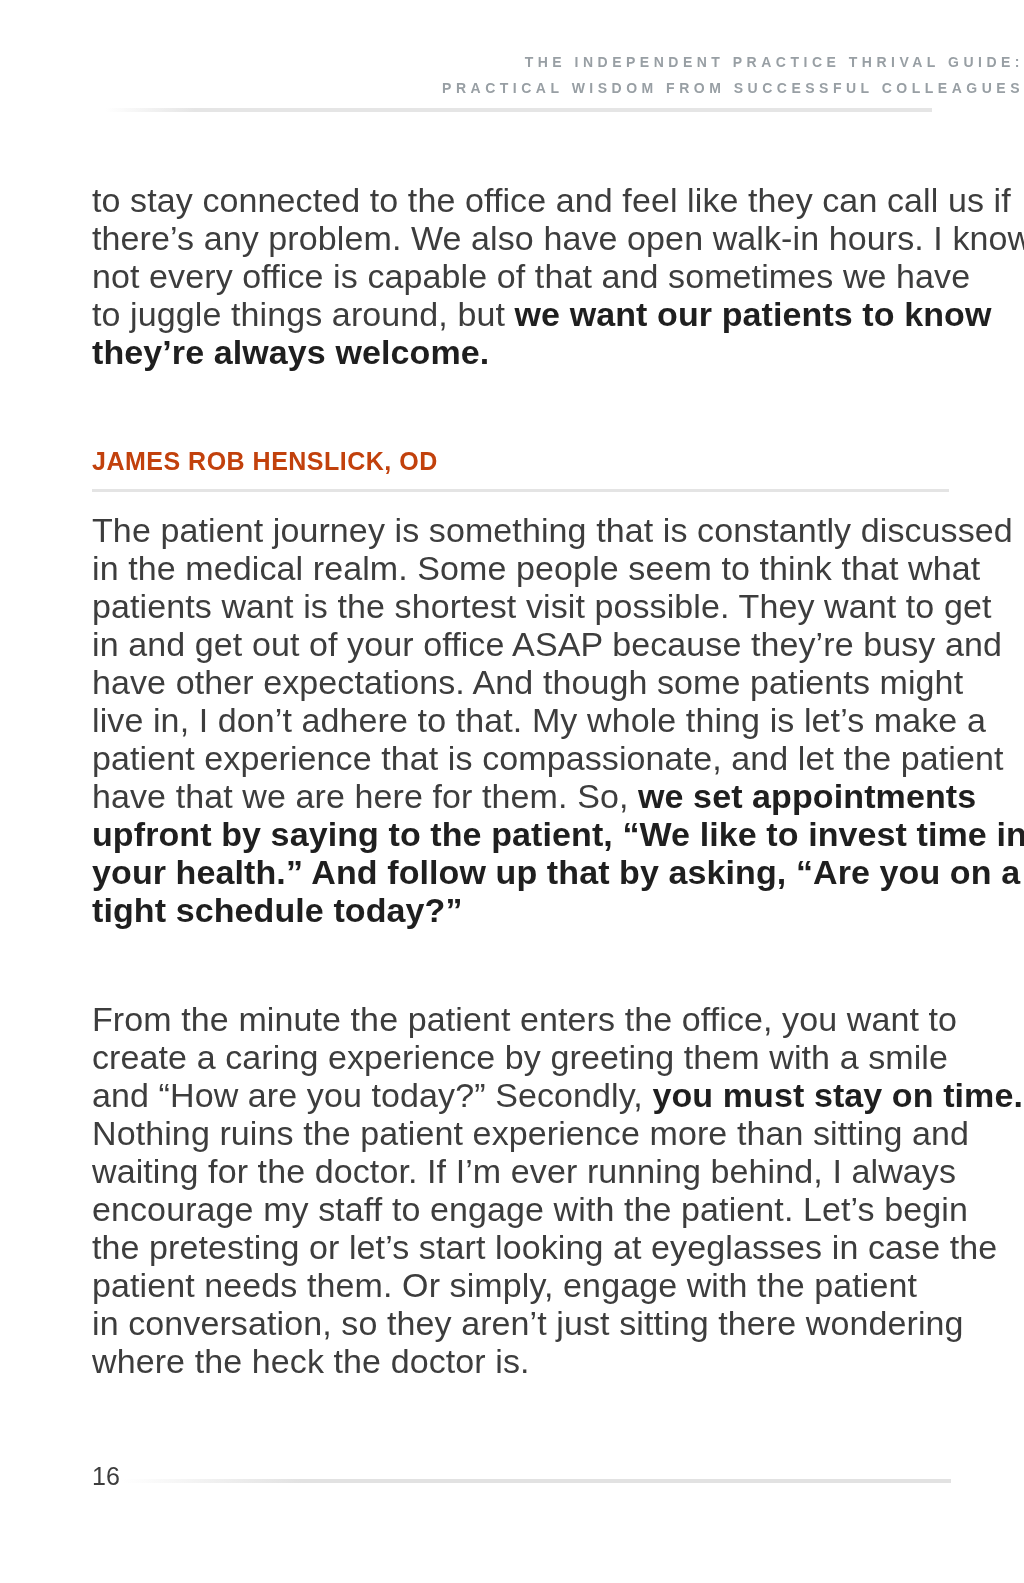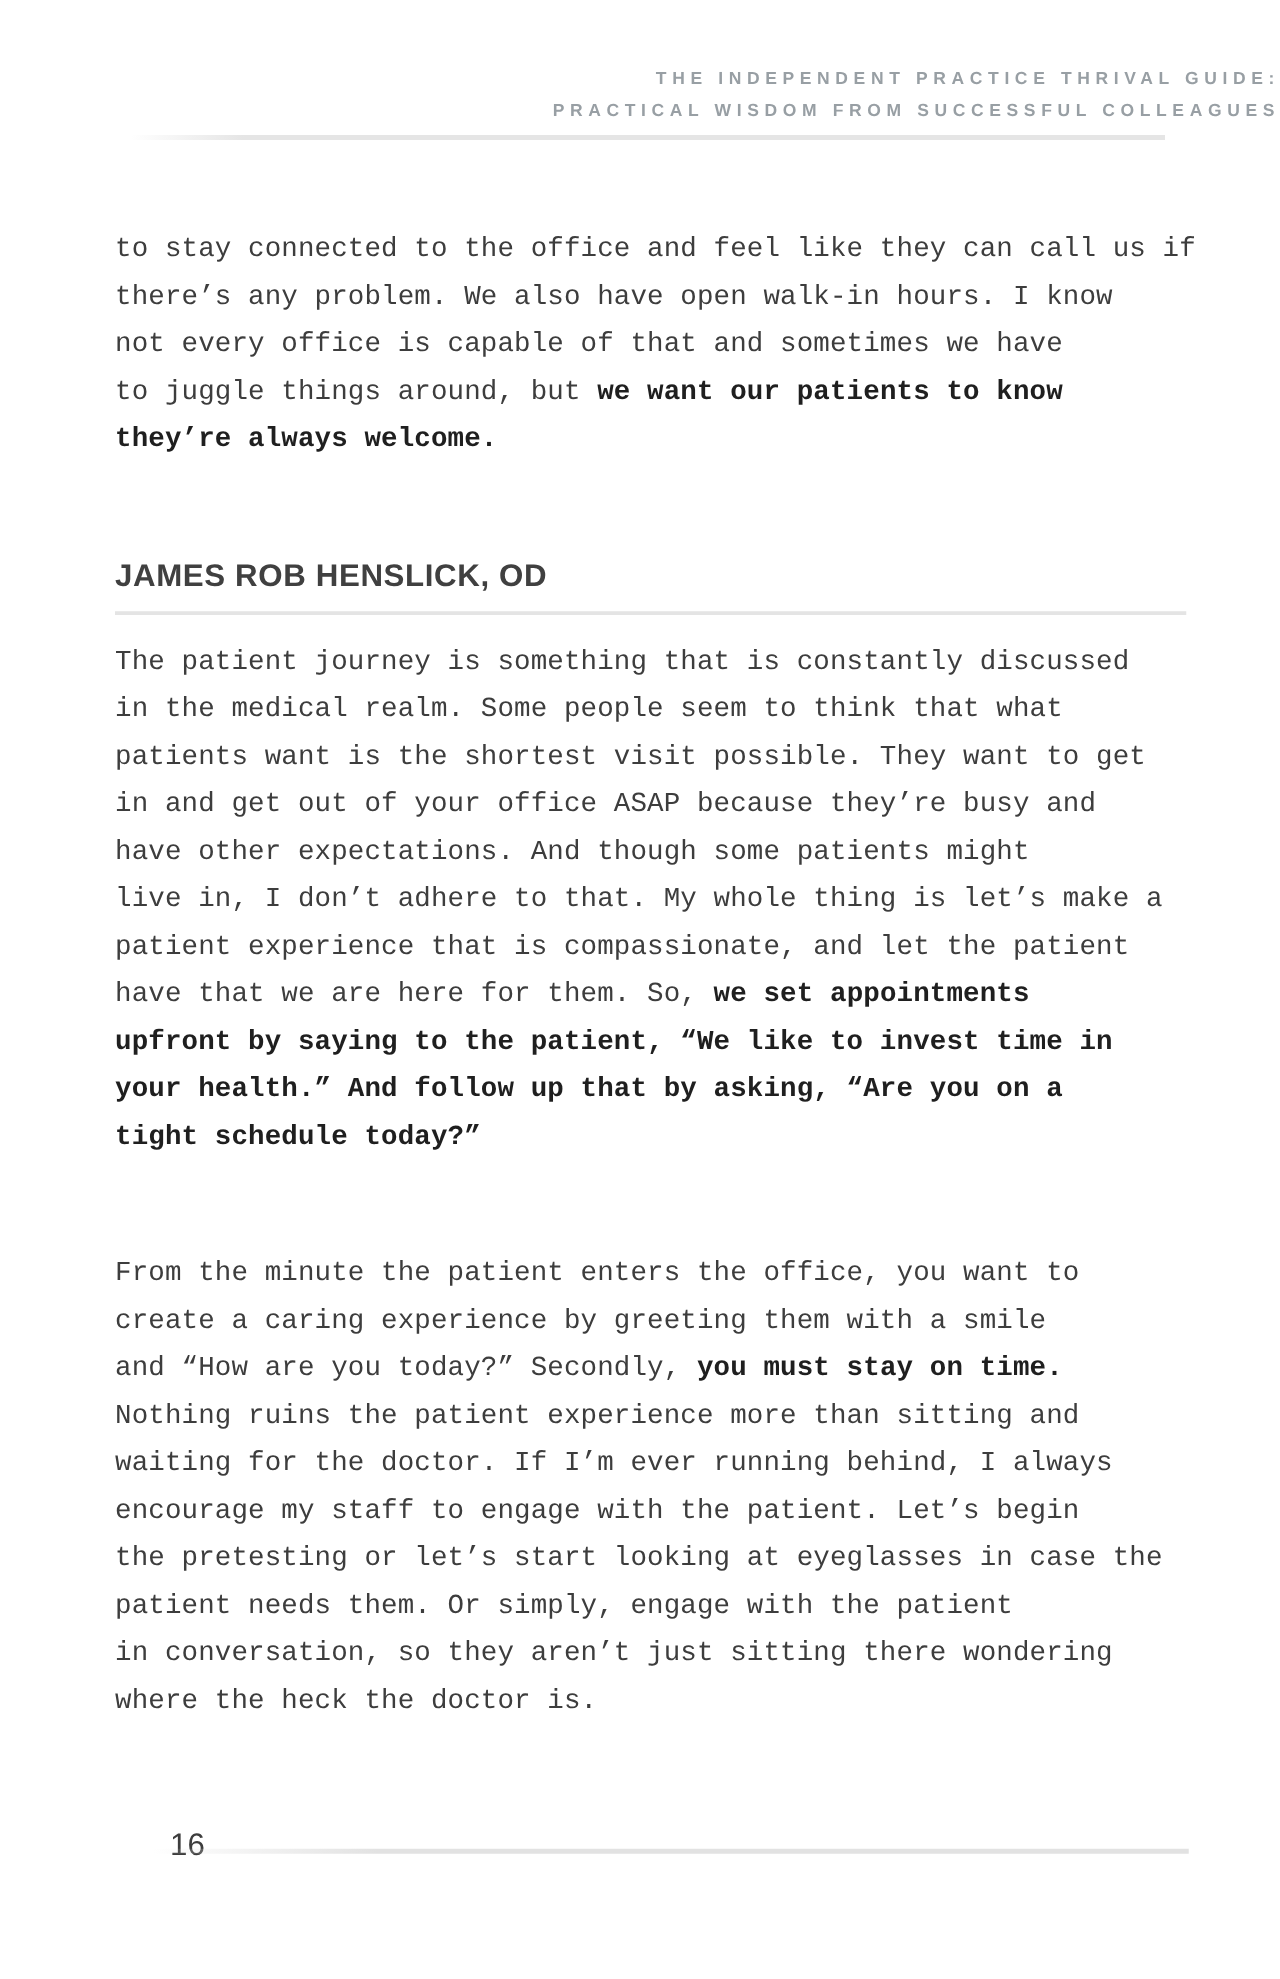--- a/index.html
+++ b/index.html
@@ -29,59 +29,57 @@
       left: 105px;
       width: 827px;
       height: 4px;
       background: linear-gradient(to right, rgba(229,229,229,0), #e5e5e5 90px, #e5e5e5);
     }
     .para {
       position: absolute;
       left: 92px;
       width: 900px;
       color: #3d3d3d;
-      font-size: 22px;
+      font-size: 34px;
       line-height: 38px;
       letter-spacing: 0.1px;
       white-space: nowrap;
-      font-family: Liberation Mono, monospace;
     }
     .para .bold {
       font-weight: 700;
       color: #1f1f1f;
     }
     .para-1 { top: 181px; }
     .section-heading {
       position: absolute;
       top: 447px;
       left: 92px;
       margin: 0;
       font-size: 25px;
       font-weight: 700;
-      color: #404040;
+      color: #c2410c;
       letter-spacing: 0.5px;
       white-space: nowrap;
     }
     .divider-section {
       position: absolute;
       top: 489px;
       left: 92px;
       width: 857px;
       height: 3px;
       background: #e4e4e4;
     }
     .para-2 { top: 511px; }
     .para-3 { top: 1000px; }
     .page-number {
       position: absolute;
       top: 1462px;
       left: 92px;
       font-size: 25px;
       color: #3d3d3d;
-      margin-left: 44px;
     }
     .footer-line {
       position: absolute;
       top: 1479px;
       left: 122px;
       width: 829px;
       height: 4px;
       background: linear-gradient(to right, rgba(226,226,226,0), #e2e2e2 180px, #e2e2e2);
     }
   </style>

